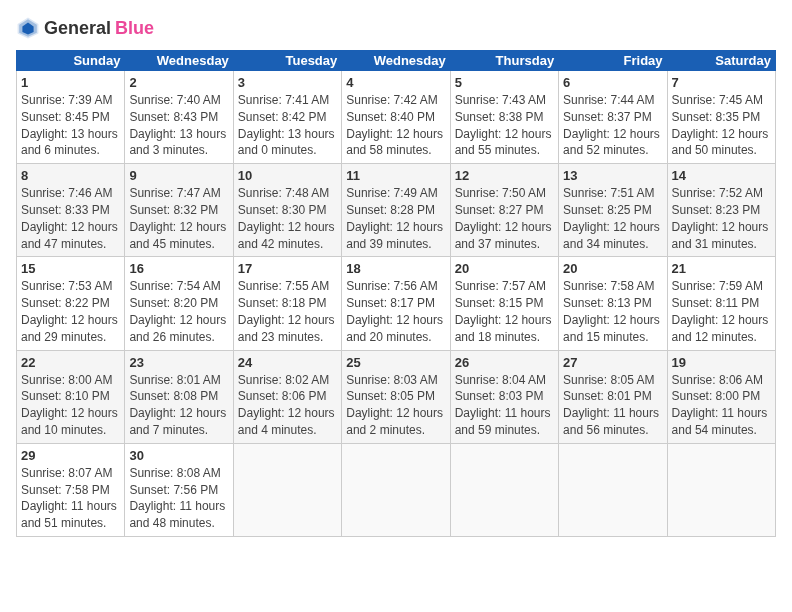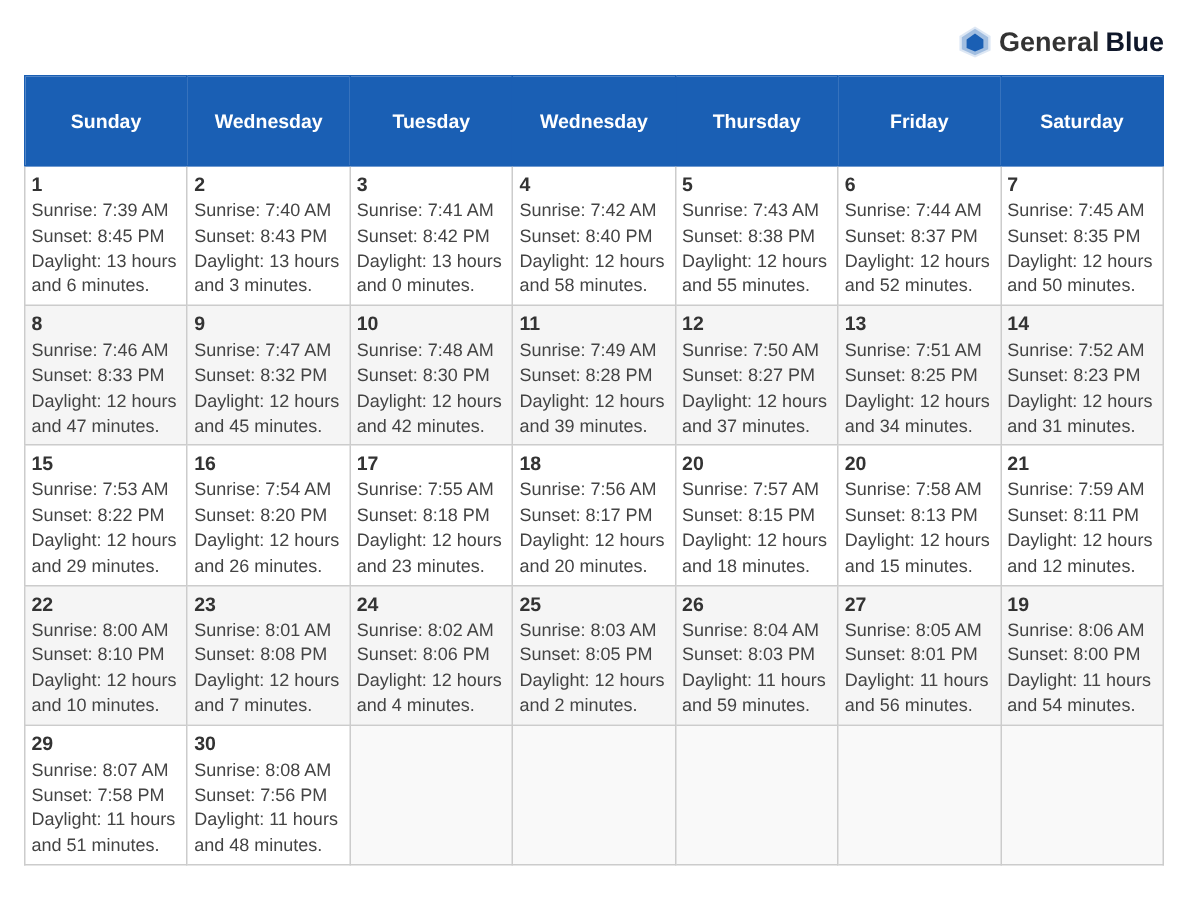--- a/index.html
+++ b/index.html
@@ -5,21 +5,21 @@
     * { margin: 0; padding: 0; box-sizing: border-box; }
     body {
       font-family: Arial, sans-serif;
       background: #fff;
       width: 792px;
       min-height: 612px;
       padding: 16px;
     }
     .header {
       display: flex;
-      justify-content: flex-end;
+      justify-content: flex-start;
       align-items: flex-start;
       margin-bottom: 10px;
     }
     .logo {
       display: flex;
       align-items: center;
       gap: 4px;
     }
     .logo-icon {
       width: 24px;
@@ -38,24 +38,24 @@
       color: #333;
     }
     table {
       width: 100%;
       border-collapse: collapse;
       table-layout: fixed;
     }
     thead tr th {
       background-color: #1a5fb4;
       color: #fff;
-      padding: 22px 4px;
+      padding: 2px 4px;
       font-size: 13px;
       font-weight: bold;
-      text-align: center;
+      text-align: right;
       border: 1px solid #1a5fb4;
     }
     tbody tr td {
       border: 1px solid #ccc;
       vertical-align: top;
       padding: 4px;
       font-size: 10.5px;
       color: #333;
       height: 90px;
       background: #fff;
@@ -82,21 +82,21 @@
 <body>
 
 <div class="header">
   <div class="logo">
     <svg class="logo-icon" viewBox="0 0 30 30" xmlns="http://www.w3.org/2000/svg">
       <polygon points="15,2 28,10 28,22 15,28 2,22 2,10" fill="#1a5fb4" opacity="0.15"></polygon>
       <polygon points="15,4 26,11 26,21 15,26 4,21 4,11" fill="#1a5fb4" opacity="0.3"></polygon>
       <polygon points="15,8 22,13 22,20 15,23 8,20 8,13" fill="#1a5fb4"></polygon>
     </svg>
     <span style="font-size:18px;font-weight:bold;color:#333;">General</span>
-      <span style="font-size:18px;font-weight:bold;color:#0f172a;">Blue</span>
+      <span style="font-size:18px;font-weight:bold;color:#ec4899;">Blue</span>
   </div>
   <div class="title-block">
   </div>
 </div>
 
 <table>
   <thead>
     <tr>
       <th>Sunday</th>
       <th>Wednesday</th>

